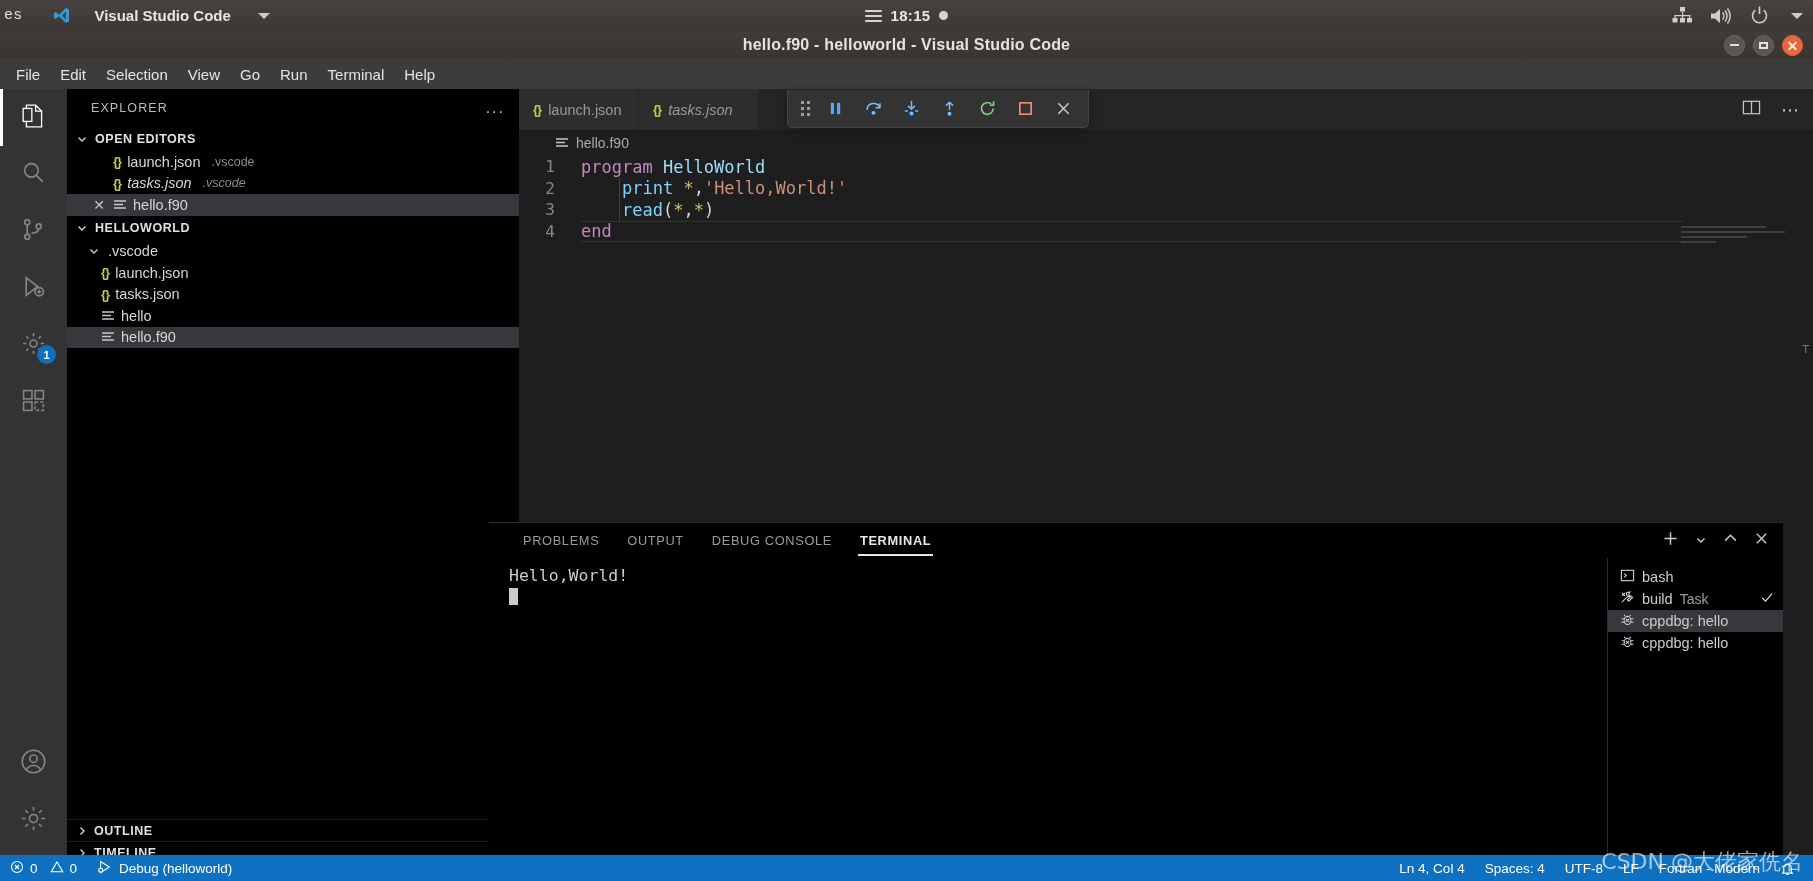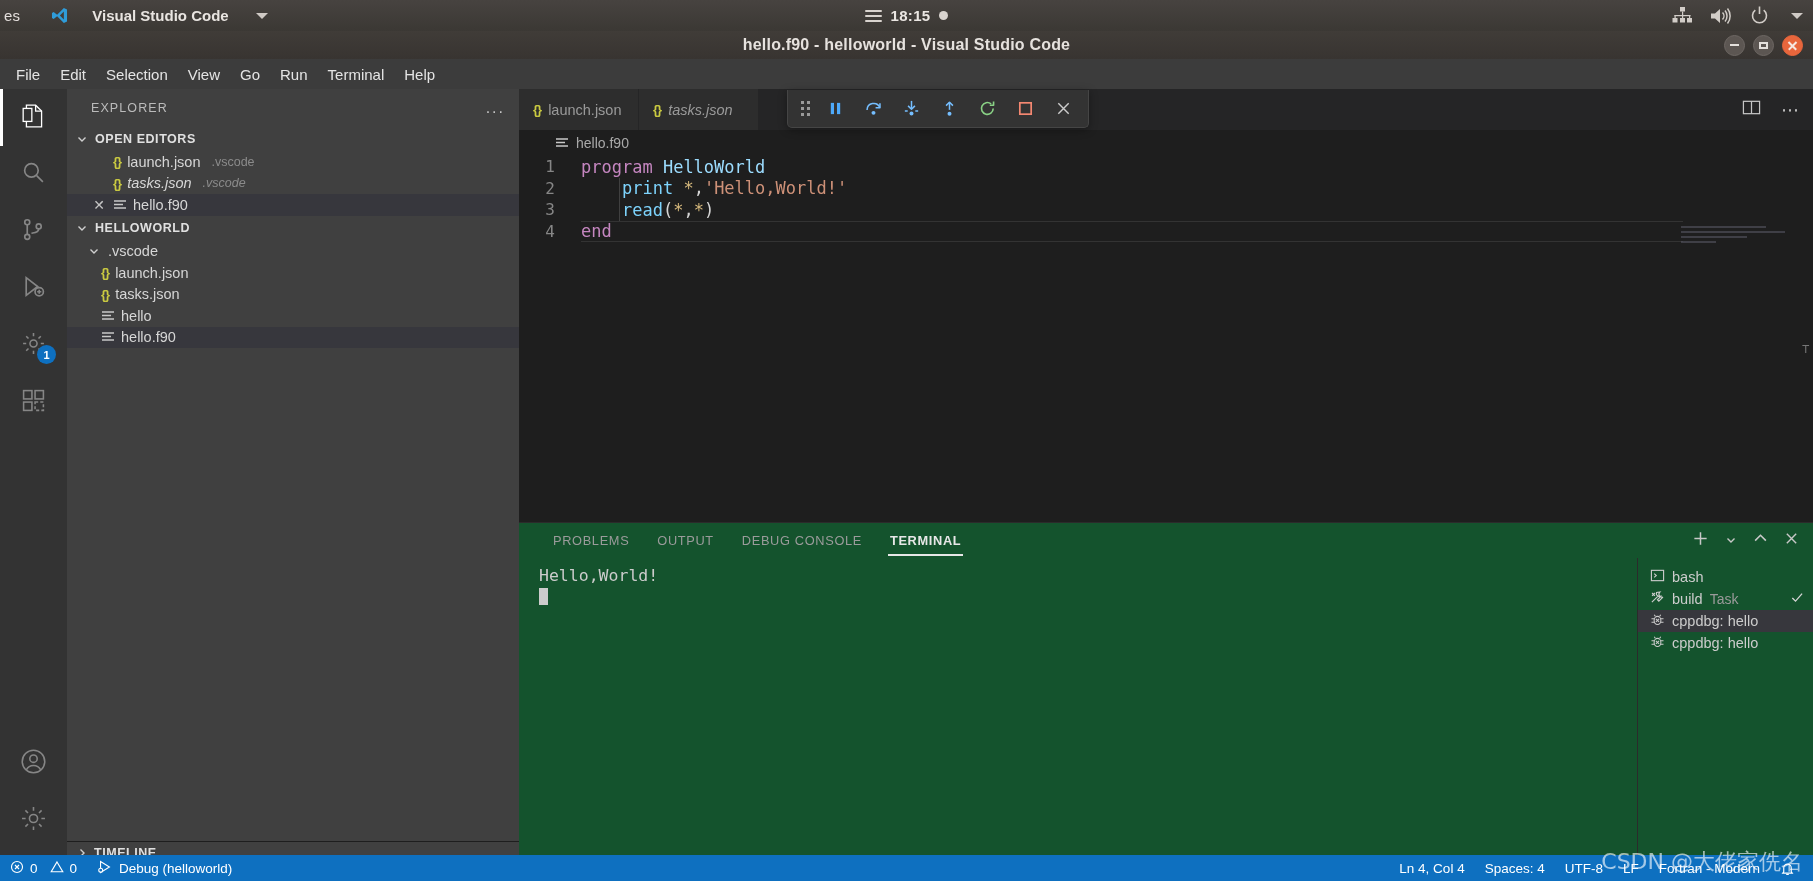--- a/index.html
+++ b/index.html
@@ -12,21 +12,21 @@
   #root { position: relative; width: 1813px; height: 881px; }
 
   
   .gnome-panel {
     position: absolute; left: 0; top: 0; width: 1813px; height: 31px;
     background: linear-gradient(to bottom, #474340, #3b3834);
     display: flex; align-items: center;
     color: #dfdbd6; font-size: 15px;
   }
   .gp-left { display: flex; align-items: center; gap: 10px; padding-left: 0px; }
-  .gp-activities { color: #e3dedb; font-size: 15px; padding-left: 4px; letter-spacing: .2px;}
+  .gp-activities { color: #e3dedb; font-size: 15px; padding-left: 4px; letter-spacing: .2px; font-family: Liberation Mono, monospace;}
   .gp-appname { display: flex; align-items: center; gap: 23px; margin-left: 20px; font-weight: bold; color:#e9e5e1;text-align:center; }
   .vscode-logo { width: 19px; height: 19px; display:block; }
   .caret-down {
     width: 0; height: 0; border-left: 6px solid transparent; border-right: 6px solid transparent;
     border-top: 6px solid #cfcac5; margin-left: 4px;
   }
   .gp-center {
     position: absolute; left: 0; right: 0; top: 0; height: 31px;
     display: flex; align-items: center; justify-content: center; gap: 9px;
     pointer-events: none;
@@ -99,21 +99,21 @@
     position: absolute; right: 11px; bottom: 10px;
     min-width: 19px; height: 19px; border-radius: 10px;
     background: #0e70c0; color: #fff; font-size: 11px;
     display: flex; align-items: center; justify-content: center; font-weight: bold;
     padding: 0 4px;
   }
 
   
   .sidebar {
     position: absolute; left: 67px; top: 89px; width: 452px; height: 774px;
-    background: #404040; color: #cccccc; font-size: 14.5px;
+    background: #000000; color: #cccccc; font-size: 14.5px;
   }
   .sb-header {
     height: 37px; display: flex; align-items: center; justify-content: space-between;
     padding: 0 14px 0 24px; font-size: 12.5px; letter-spacing: 1.1px; color: #bbbbbb;
   }
   .sb-dots { letter-spacing: 2px; font-size: 16px; color: #c5c5c5; }
   .sb-section-head {
     height: 25px; display: flex; align-items: center; gap: 5px;
     padding-left: 6px; font-size: 12.5px; font-weight: bold; letter-spacing: .55px; color: #e0e0e0;
   }
@@ -202,22 +202,22 @@
   .indent-guide {
     position: absolute; left: 62px; top: 0; width: 1px; height: 100%; background: #404040;
   }
   .minimap {
     position: absolute; right: 14px; top: 70px; width: 118px; height: 60px; opacity: .55;
   }
   .mm-line { height: 2px; background: #5a5a68; margin-bottom: 3px; }
 
   
   .panel {
-    position: absolute; left: 519px; top: 522px; width: 1294px; height: 341px;
-    background: #14532d; border-top: 1px solid #2b2b2b;
+    position: absolute; left: 489px; top: 522px; width: 1294px; height: 341px;
+    background: #000000; border-top: 1px solid #2b2b2b;
   }
   .panel-tabs {
     height: 35px; display: flex; align-items: center; gap: 0; padding-left: 20px; position: relative;
   }
   .ptab {
     font-size: 12.8px; letter-spacing: .65px; color: #9b9b9b; padding: 0 14px; height: 35px;
     display: flex; align-items: center; position: relative;
   }
   .ptab.active { color: #e7e7e7; font-weight: bold; }
   .ptab.active:after {
@@ -509,20 +509,28 @@
       <span class="spacer-ind" style="width:28px"></span>
       <span class="file-icon">
         <svg width="14" height="14" viewBox="0 0 14 14" stroke="#c8c8c8" stroke-width="1.3">
             <path d="M1 3h12M1 6.5h9M1 10h12"></path>
           </svg>
       </span>
       <span class="fname">hello.f90</span>
     </div>
 
     <div class="sb-bottom">
+      <div class="sb-collapsed">
+        <span class="twisty">
+          <svg width="12" height="12" viewBox="0 0 12 12" fill="none" stroke="#cfcfcf" stroke-width="1.4">
+              <path d="M4.5 2.5L8 6l-3.5 3.5"></path>
+            </svg>
+        </span>
+        <span>OUTLINE</span>
+      </div>
       <div class="sb-collapsed">
         <span class="twisty">
           <svg width="12" height="12" viewBox="0 0 12 12" fill="none" stroke="#cfcfcf" stroke-width="1.4">
               <path d="M4.5 2.5L8 6l-3.5 3.5"></path>
             </svg>
         </span>
         <span>TIMELINE</span>
       </div>
     </div>
   </div>

